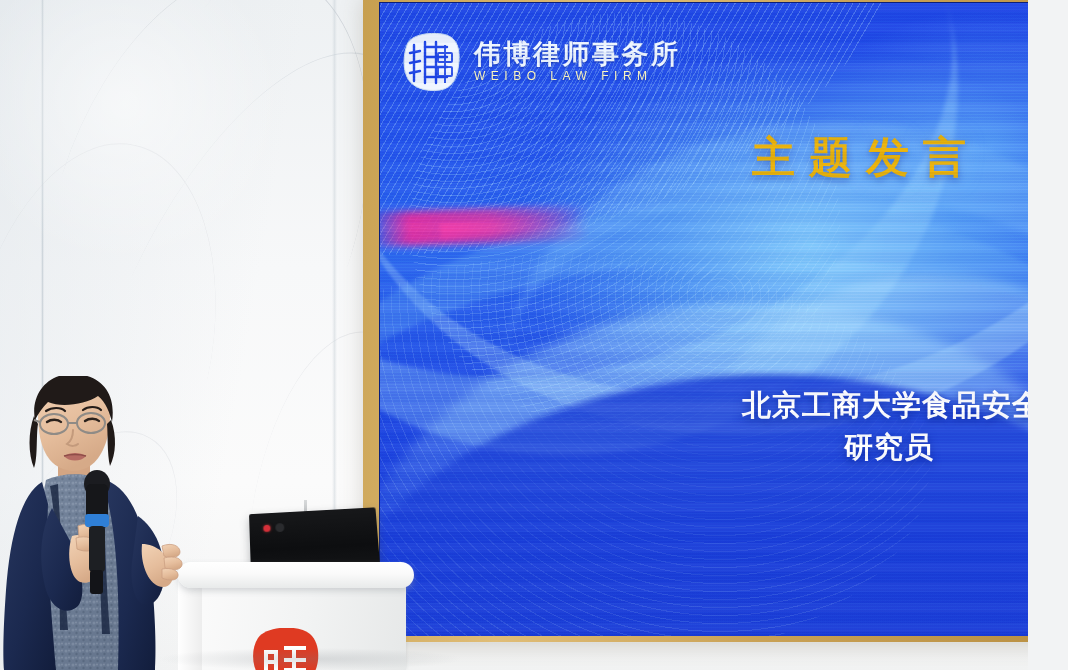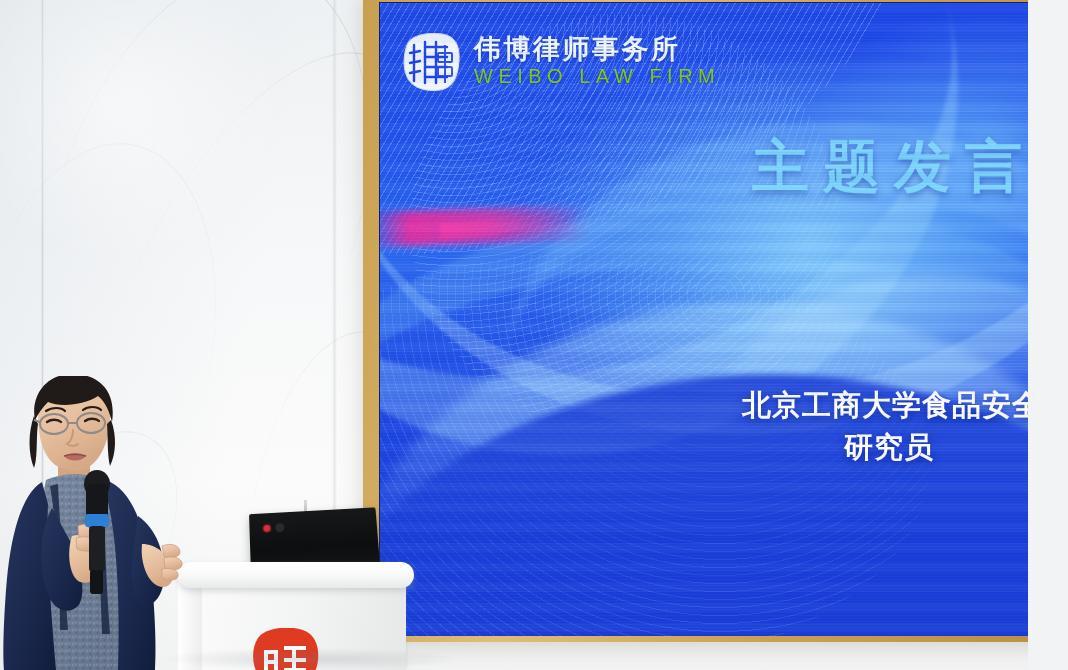--- a/index.html
+++ b/index.html
@@ -180,29 +180,29 @@
     position:relative;
   }
   .logo-seal svg { display:block; }
   .logo-text { display:flex; flex-direction:column; }
   .logo-cn {
     font-size:27px; font-weight:700; color:#eef6ff; letter-spacing:2.5px;
     line-height:1.06; white-space:nowrap;
     text-shadow:0 1px 2px rgba(8,30,120,.45);
   }
   .logo-en {
-    font-size:20px; color:#84cc16; letter-spacing:5.5px;
+    font-size:12px; color:#fef9c3; letter-spacing:5.5px;
     line-height:1.25; white-space:nowrap; font-weight:400;
     text-shadow:0 1px 2px rgba(8,30,120,.4);
   }
 
   
   .slide-title {
     position:absolute; left:372px; top:126px;
-    font-size:57px; font-weight:700; color:#7dd3fc;
+    font-size:43px; font-weight:700; color:#eab308;
     letter-spacing:14px; white-space:nowrap;
     text-shadow:0 3px 7px rgba(20,60,170,.55), 0 0 24px rgba(190,230,255,.35);
   }
   .slide-name {
     position:absolute; left:440px; top:268px;
     font-size:45px; font-weight:700; color:#ffffff;
     letter-spacing:7px; white-space:nowrap;
     text-shadow:0 3px 8px rgba(10,40,150,.65);
   }
   .slide-affil {

